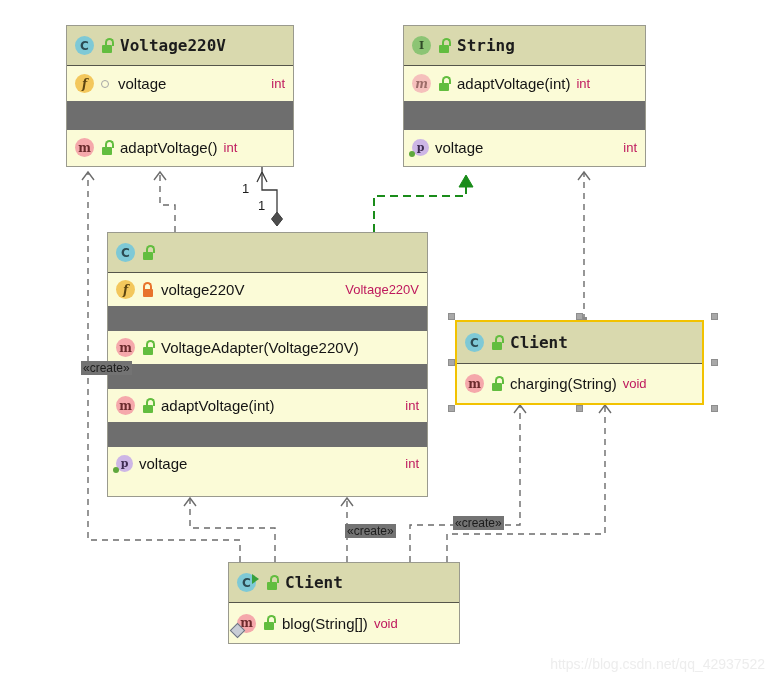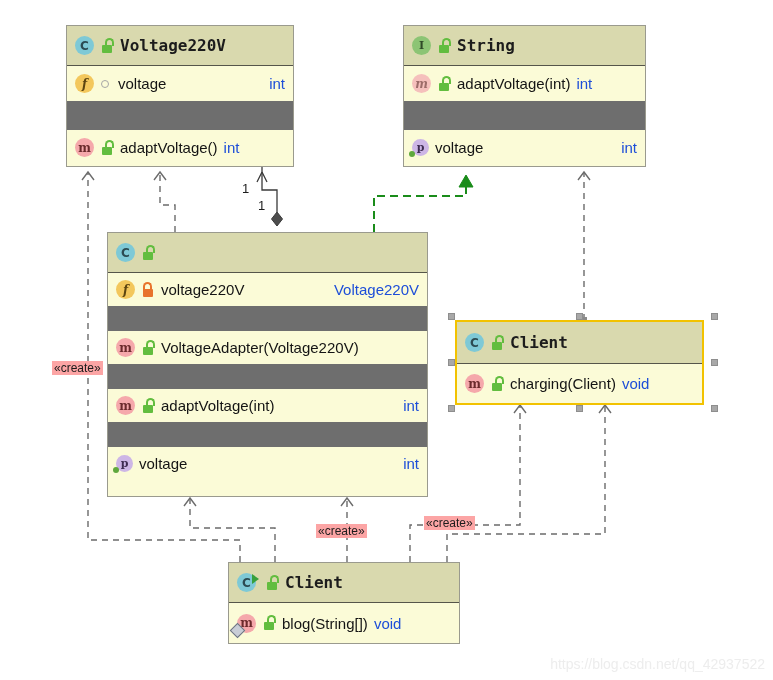--- a/index.html
+++ b/index.html
@@ -67,22 +67,22 @@
     box-sizing: border-box;
   }
   .member-name {
     font-family: "Liberation Sans", sans-serif;
     font-size: 15px;
     color: #141414;
     white-space: nowrap;
   }
   .member-type {
     font-family: "Liberation Sans", sans-serif;
-    font-size: 15px;
-    color: #1d4ed8;
+    font-size: 13px;
+    color: #be185d;
     margin-left: auto;
     padding-left: 10px;
     white-space: nowrap;
   }
   .member-type.inline {
     margin-left: 6px;
     padding-left: 0;
   }
 
   
@@ -213,23 +213,24 @@
     border-radius: 50%;
     box-sizing: border-box;
   }
 
   
   .edge-label {
     position: absolute;
     font-family: "Liberation Sans", sans-serif;
     font-size: 12px;
     color: #1c1c1c;
-    background: #fca5a5;
+    background: #737373;
     padding: 0 2px;
     white-space: nowrap;
+    margin-left: 29px;
   }
   .mult-label {
     position: absolute;
     font-family: "Liberation Sans", sans-serif;
     font-size: 13px;
     color: #1c1c1c;
     background: #ffffff;
     padding: 0 1px;
     white-space: nowrap;
   }
@@ -424,21 +425,21 @@
           <span class="body"></span>
       </span>
       <span class="cls-title">Client</span>
     </div>
     <div class="cls-row" style="height:39px;">
       <span class="badge badge-m">m</span>
       <span class="vis public">
         <span class="shackle"></span>
           <span class="body"></span>
       </span>
-      <span class="member-name">charging(Client)</span>
+      <span class="member-name">charging(String)</span>
       <span class="member-type inline">void</span>
     </div>
   </div>
 
   <div class="handle" style="left:448px; top:313px;"></div>
   <div class="handle" style="left:576px; top:313px;"></div>
   <div class="handle" style="left:711px; top:313px;"></div>
   <div class="handle" style="left:448px; top:359px;"></div>
   <div class="handle" style="left:711px; top:359px;"></div>
   <div class="handle" style="left:448px; top:405px;"></div>

